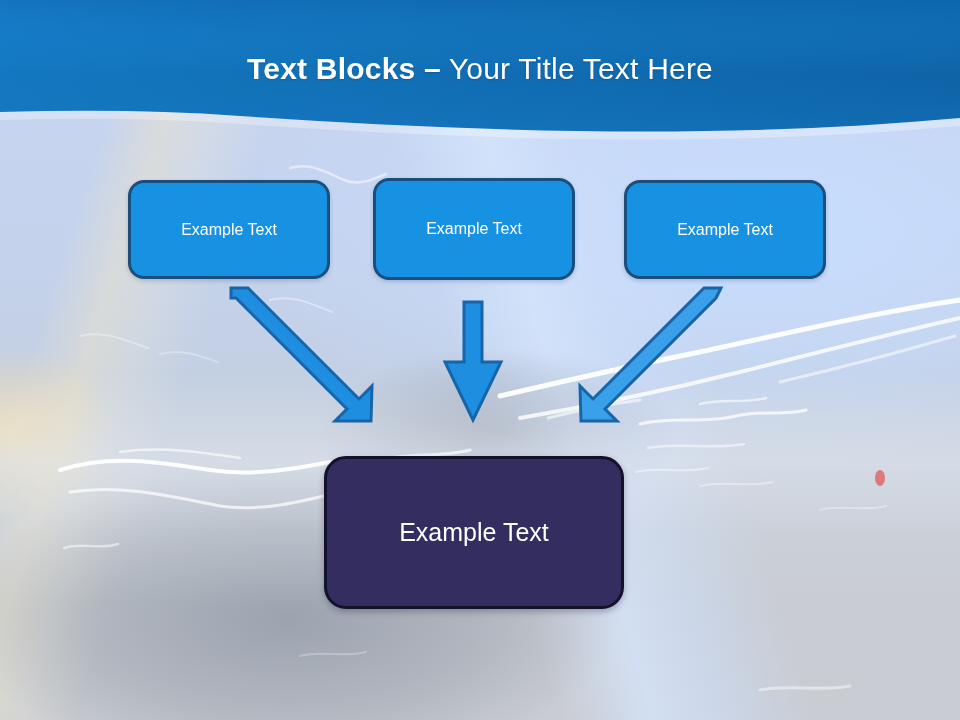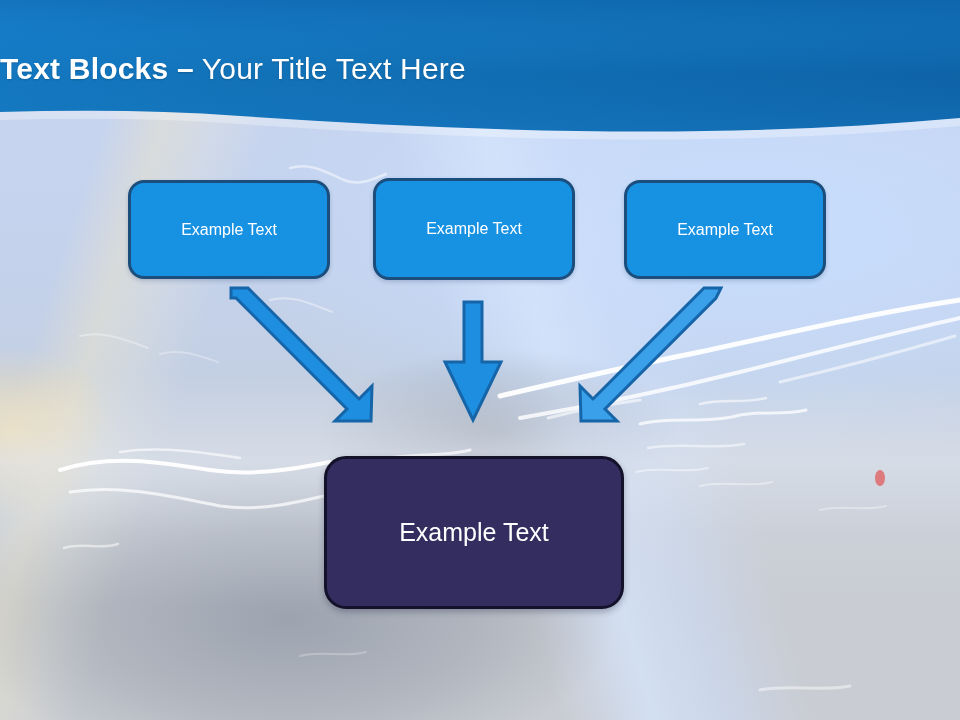--- a/index.html
+++ b/index.html
@@ -91,20 +91,21 @@
     position: absolute;
     left: 0; top: 0;
     width: 960px; height: 145px;
   }
   #header svg { display: block; }
 
   #title {
     position: absolute;
     left: 0; top: 52px;
     width: 960px;
+    text-align: center;
     color: #ffffff;
     font-size: 30px;
     letter-spacing: 0.2px;
     white-space: nowrap;
     text-shadow: 0 1px 2px rgba(0,0,0,0.18);
   }
   #title .strong { font-weight: bold; }
   #title .light { font-weight: normal; }
 
   

